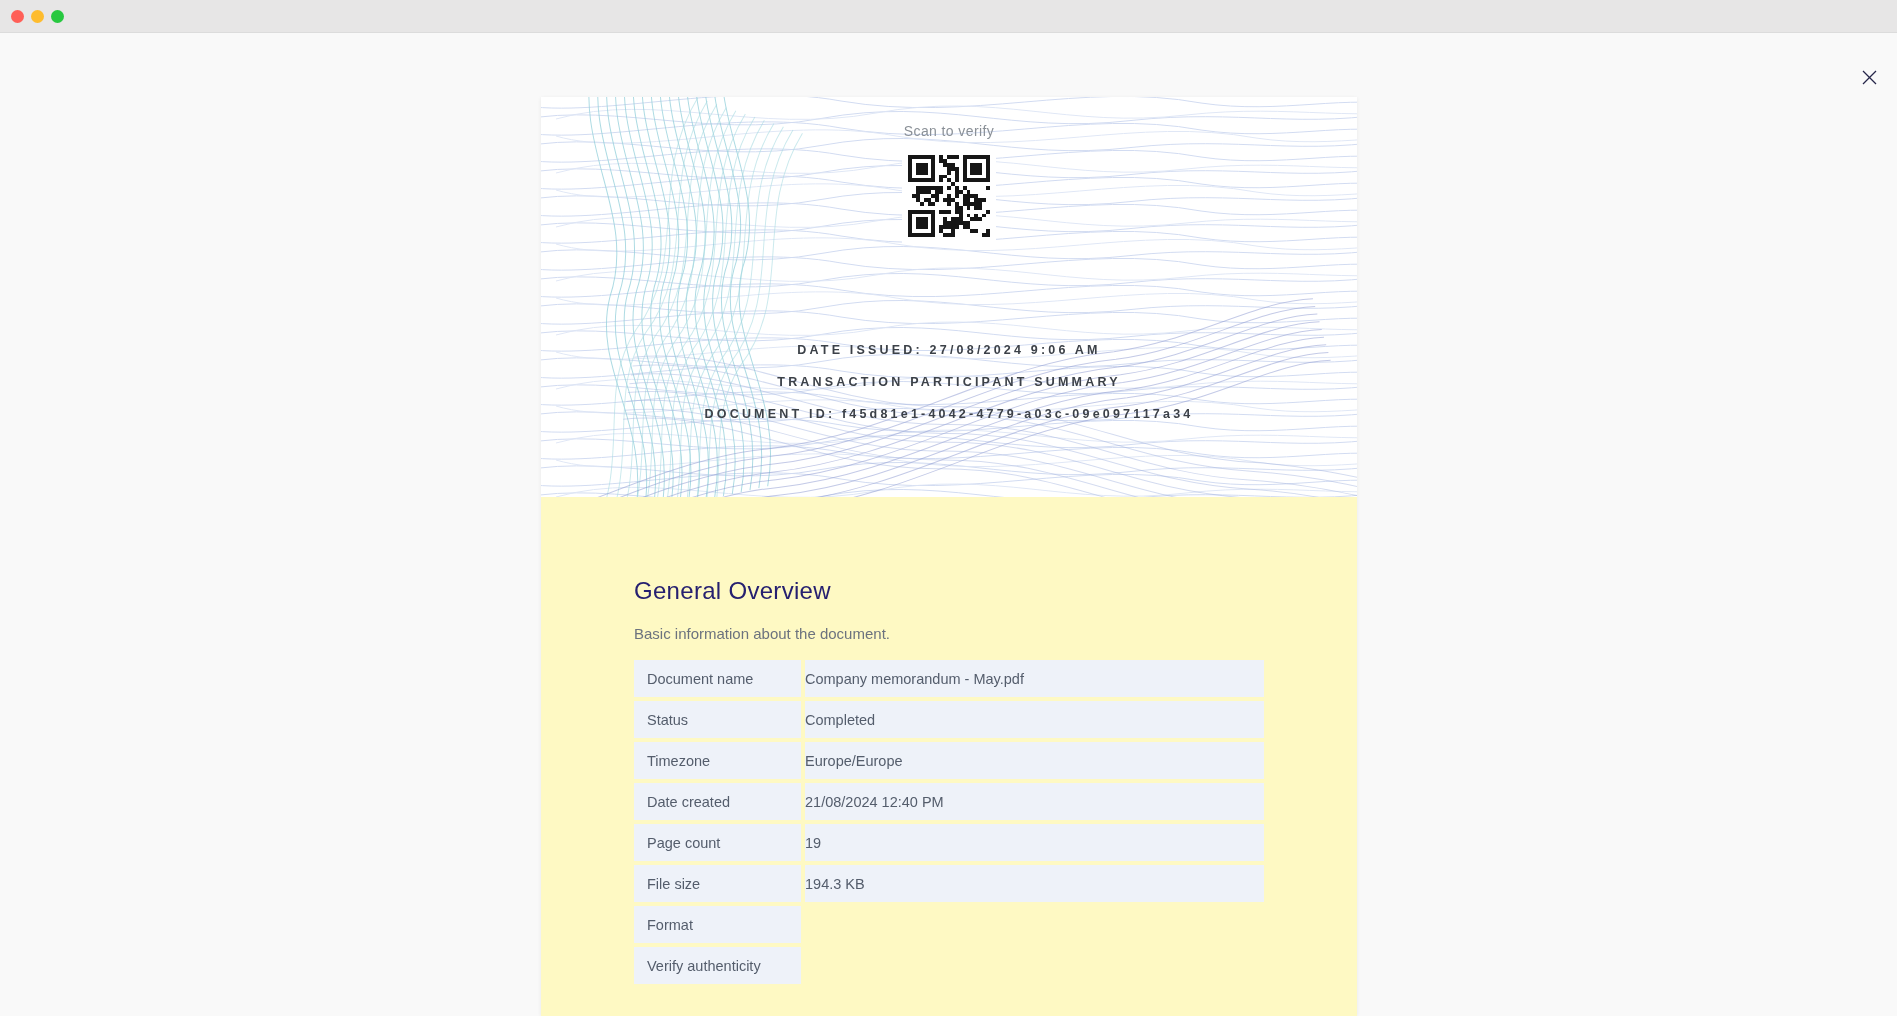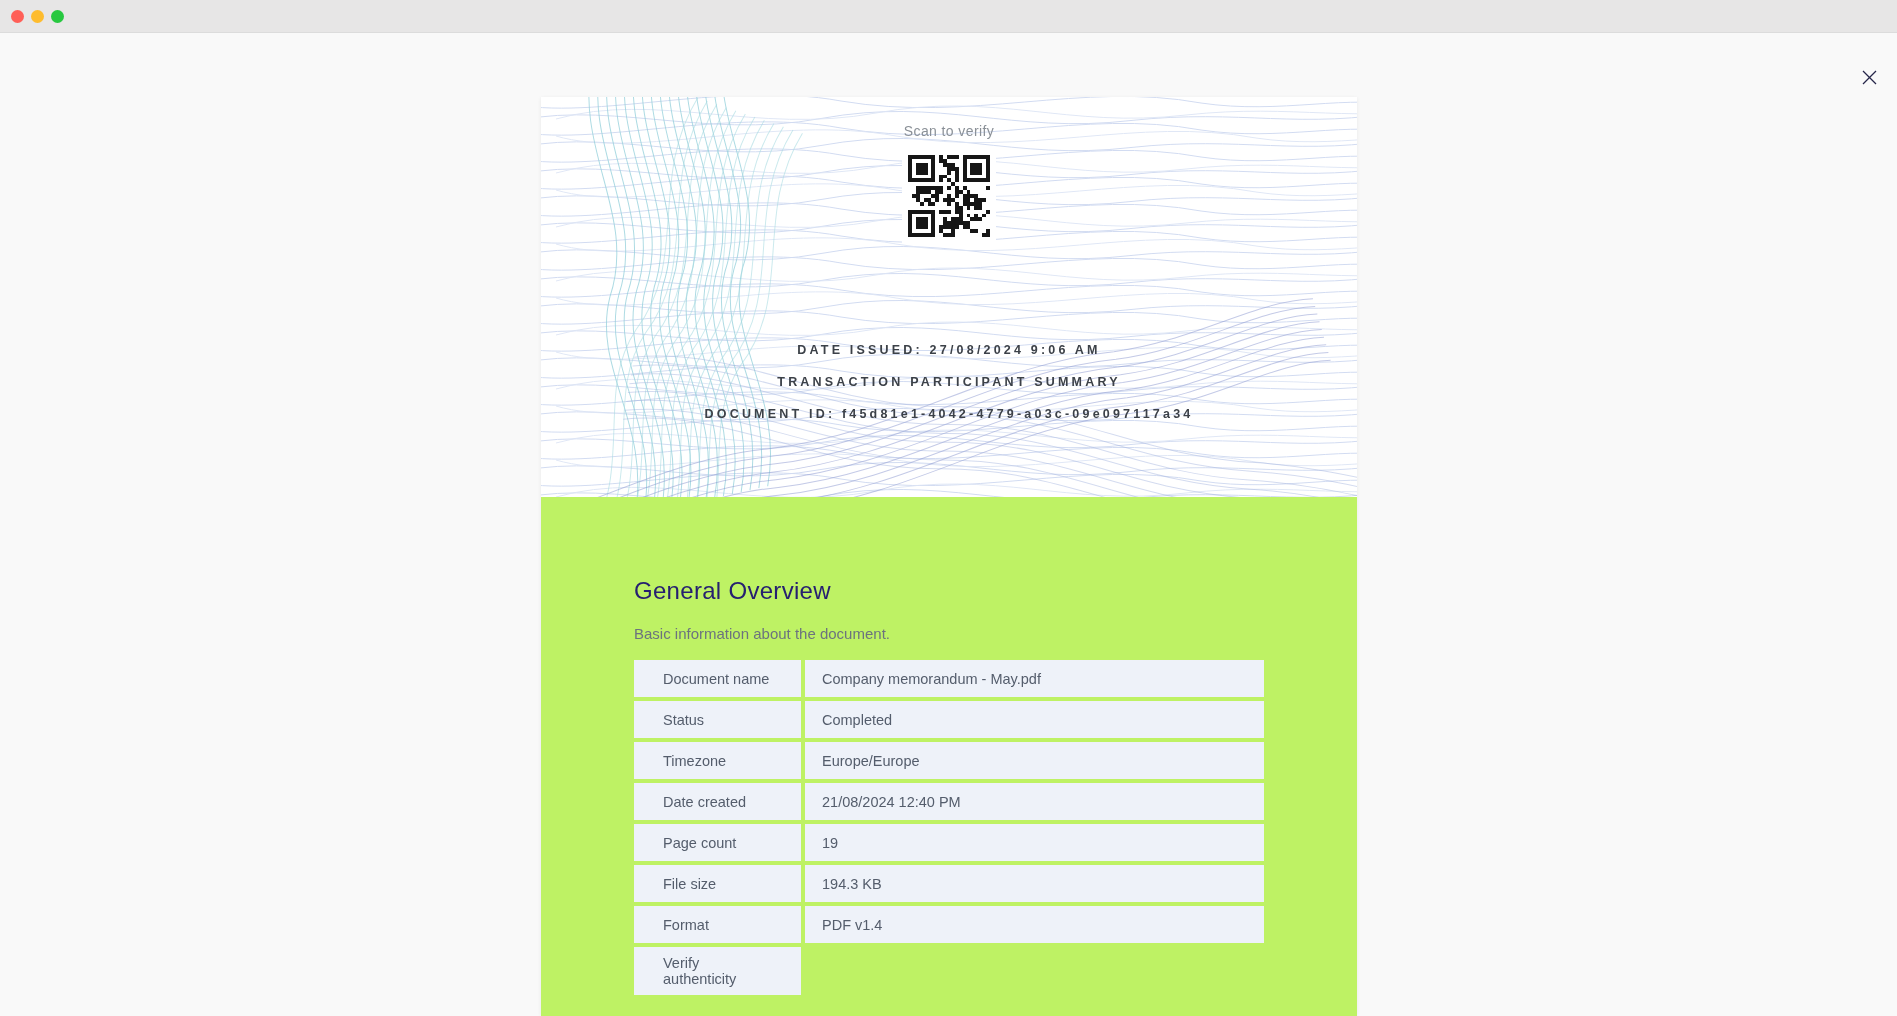--- a/index.html
+++ b/index.html
@@ -21,21 +21,21 @@
   .light.yellow{ background:#febc2e; }
   .light.green { background:#28c840; }
   .close-btn {
     position:absolute; top:61px; left:1853px; width:32px; height:32px;
     display:flex; align-items:center; justify-content:center;
     cursor:pointer; background:none; border:none;
   }
   
   .card {
     position:absolute; left:541px; top:97px; width:816px; height:919px;
-    background:#bef264; box-shadow:0 1px 4px rgba(0,0,0,.07);
+    background:#fef9c3; box-shadow:0 1px 4px rgba(0,0,0,.07);
   }
   .cert-header { position:relative; width:816px; height:400px; overflow:hidden; background:#fff; }
   .cert-header svg.bg { position:absolute; top:0; left:0; }
   .scan-label {
     position:absolute; top:26px; width:100%; text-align:center;
     font-size:14px; color:#8a9097; letter-spacing:.4px;
   }
   .qr-wrap {
     position:absolute; top:52px; left:50%; transform:translateX(-50%);
     width:94px; height:94px; background:#fff; display:flex;
@@ -53,22 +53,22 @@
   
   .content { width:630px; margin:0 auto; padding-top:80px; }
   .section-heading { font-size:24px; font-weight:400; color:#262070; letter-spacing:.3px; }
   .section-subtitle { font-size:15px; color:#6c737e; margin-top:20px; }
   .info-table { margin-top:18px; display:flex; flex-direction:column; gap:4px; }
   .info-row { display:grid; grid-template-columns:167px 459px; gap:4px; }
   .cell {
     background:#eef2f9; min-height:37px; display:flex; align-items:center;
     font-size:14.5px; color:#545d6c;
   }
-  .cell.label { padding:8px 29px; }
-  .cell.value { padding:8px 17px; }
+  .cell.label { padding:8px 13px; }
+  .cell.value { padding:8px 0; }
   .cell.value a {
     color:#7a58ee; text-decoration:none; word-break:break-all; line-height:1.4;
   }
 </style>
 </head>
 <body>
 
 <div class="titlebar">
   <span class="light red"></span>
   <span class="light yellow"></span>
@@ -368,20 +368,19 @@
       <div class="info-row">
         <div class="cell label">Page count</div>
         <div class="cell value">19</div>
       </div>
       <div class="info-row">
         <div class="cell label">File size</div>
         <div class="cell value">194.3 KB</div>
       </div>
       <div class="info-row">
         <div class="cell label">Format</div>
-        <div class="cell value">PDF v1.4</div>
       </div>
       <div class="info-row">
         <div class="cell label">Verify authenticity</div>
       </div>
     </div>
   </div>
 </div>
 
 </body></html>

